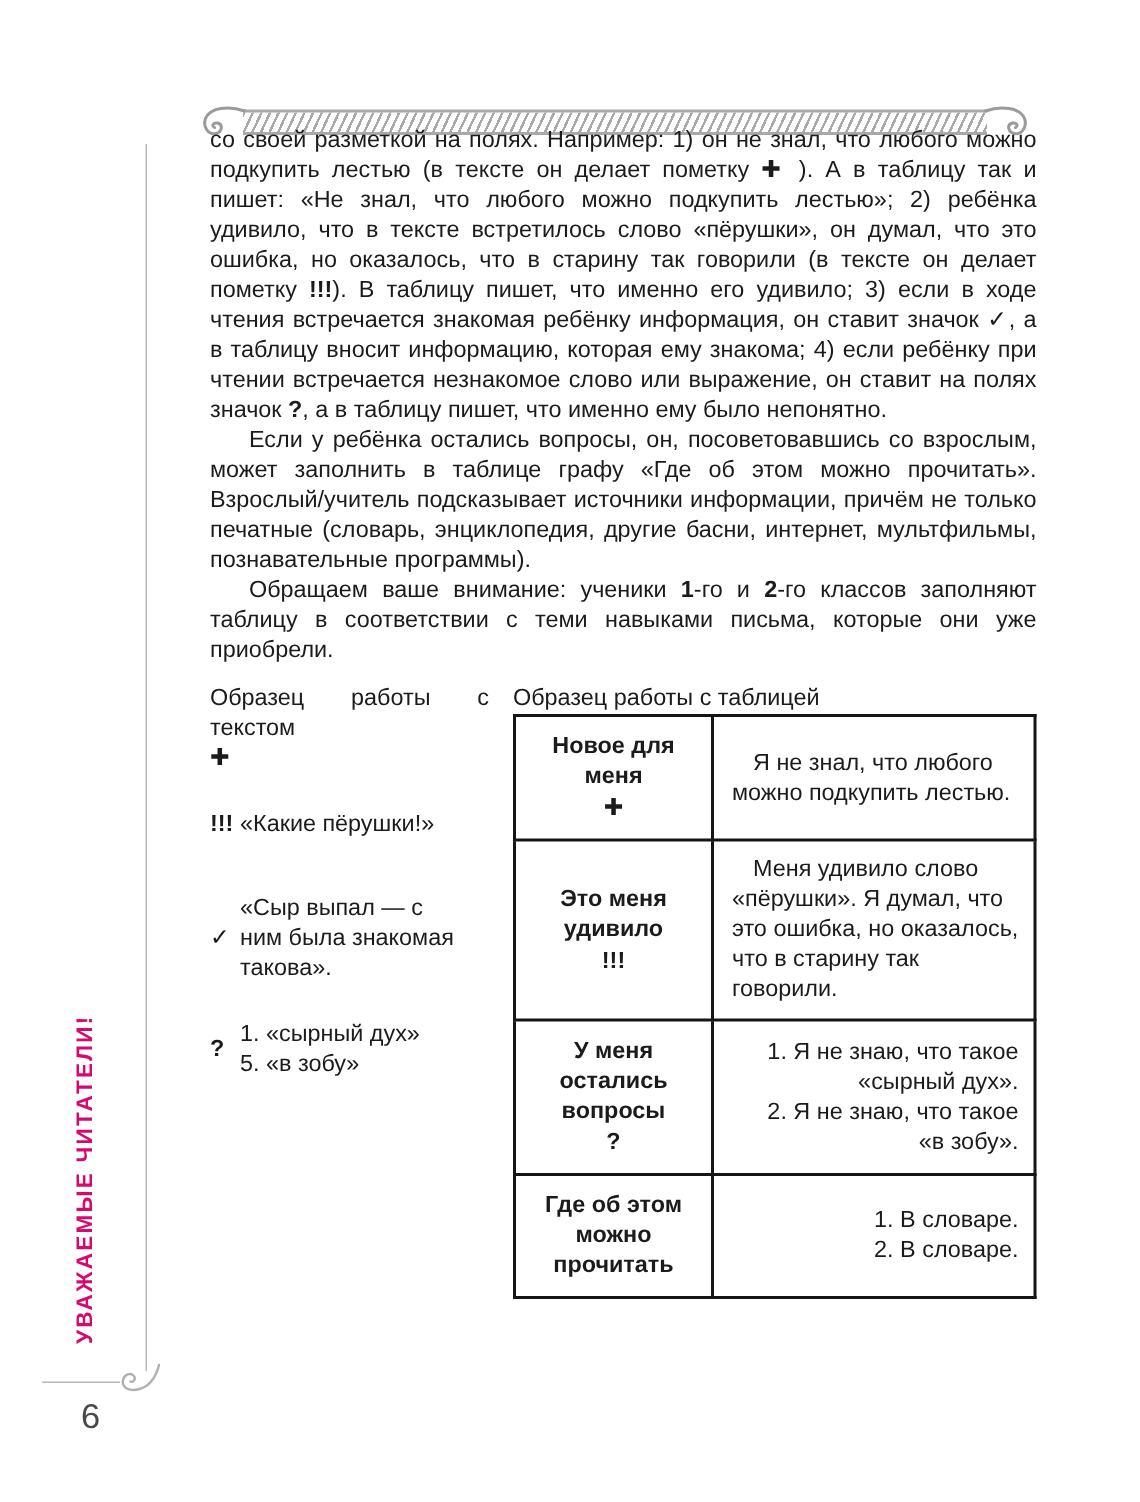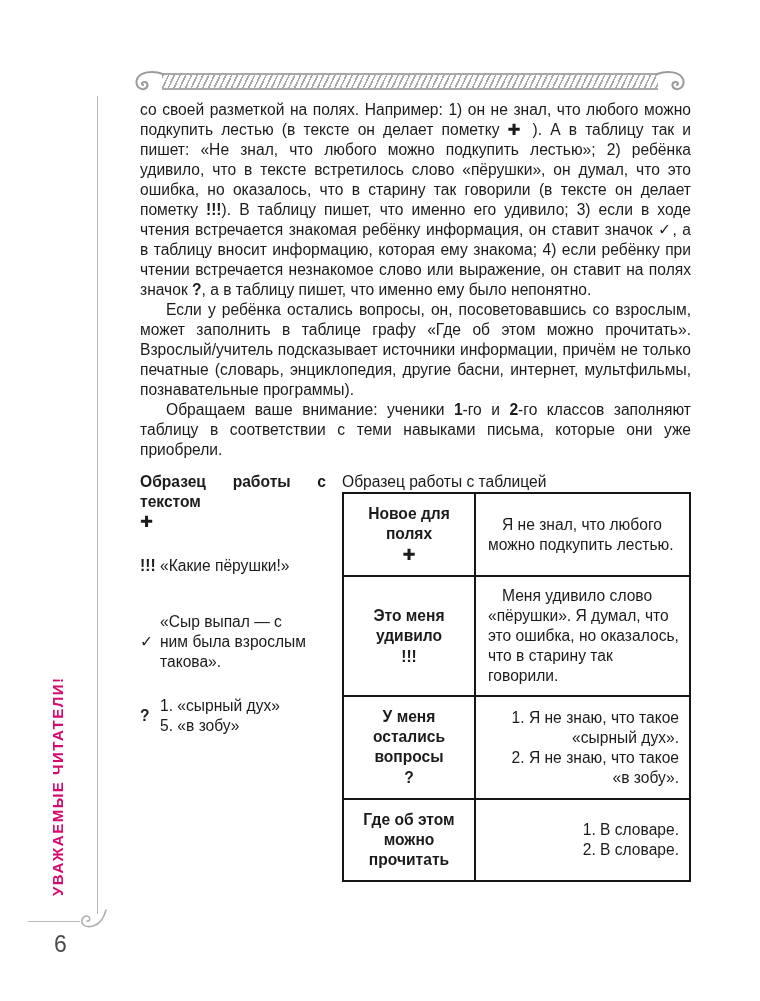--- a/index.html
+++ b/index.html
@@ -46,33 +46,33 @@
     display:flex;align-items:center;
   }
 
   .page-number{
     position:absolute;left:54px;top:931px;
     font-size:23px;color:#4a4a4a;
   }
 
   
   .content{
-    position:absolute;left:140px;top:100px;width:551px;
+    position:absolute;left:140px;top:84px;width:551px;
     font-size:15.6px;line-height:20px;
   }
   .content p{margin:0;text-align:justify;}
   .content p.indent{text-indent:26px;}
   b.sym{font-weight:bold;}
 
   
   .samples{display:flex;gap:16px;margin-top:12px;align-items:flex-start;}
   .left-col{flex:0 0 186px;}
   .right-col{flex:1;min-width:0;}
 
-  .left-heading{font-weight:bold;margin:0 0 16px 0;line-height:20px;}
+  .left-heading{font-weight:normal;margin:0 0 16px 0;line-height:20px;}
   .right-heading{font-weight:normal;margin:0 0 9px 0;line-height:20px;}
 
   .sample-item{display:flex;align-items:center;margin:0 0 24px 0;}
   .sample-item.gap-lg{margin-bottom:36px;}
   .sample-item .marker{flex:0 0 20px;font-weight:bold;text-align:left;}
   .sample-item .item-text{flex:1;max-width:150px;line-height:20px;}
 
   
   table.sample-table{
     border-collapse:collapse;width:100%;
@@ -130,40 +130,40 @@
           <span class="marker">✚</span>
         </div>
 
         <div class="sample-item gap-lg">
           <span class="marker">!!!</span>
           <span class="item-text">«Какие пёрушки!»</span>
         </div>
 
         <div class="sample-item">
           <span class="marker">✓</span>
-          <span class="item-text">«Сыр выпал — с ним была взрослым такова».</span>
+          <span class="item-text">«Сыр выпал — с ним была знакомая такова».</span>
         </div>
 
         <div class="sample-item">
           <span class="marker">?</span>
           <span class="item-text">
             <div>1. «сырный дух»</div>
             <div>5. «в зобу»</div>
           </span>
         </div>
       </div>
 
       <div class="right-col">
         <p class="right-heading">Образец работы с таблицей</p>
 
         <table class="sample-table">
           <tbody>
               <tr>
             <td class="th">
-              <div>Новое для полях</div>
+              <div>Новое для меня</div>
               <span class="sym-line">✚</span>
             </td>
             <td class="tc">
               <div class="ind">Я не знал, что любого можно подкупить лестью.</div>
             </td>
           </tr>
           <tr>
             <td class="th">
               <div>Это меня удивило</div>
               <span class="sym-line">!!!</span>

